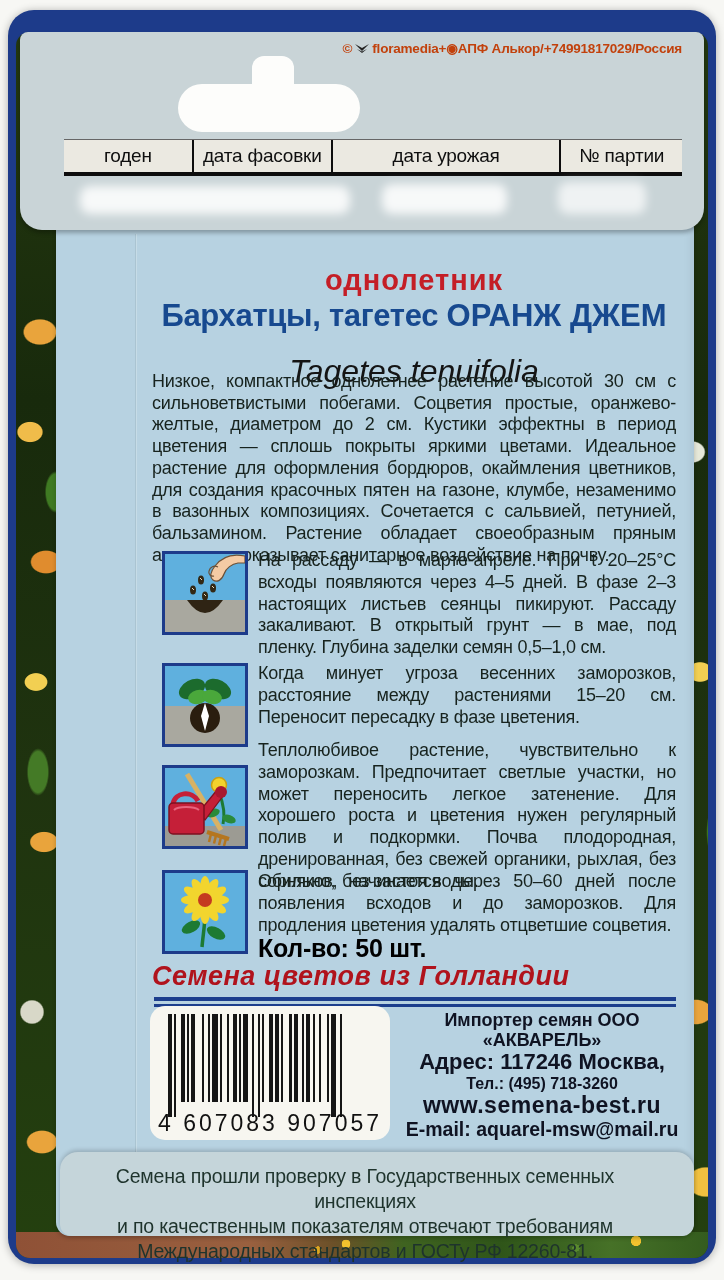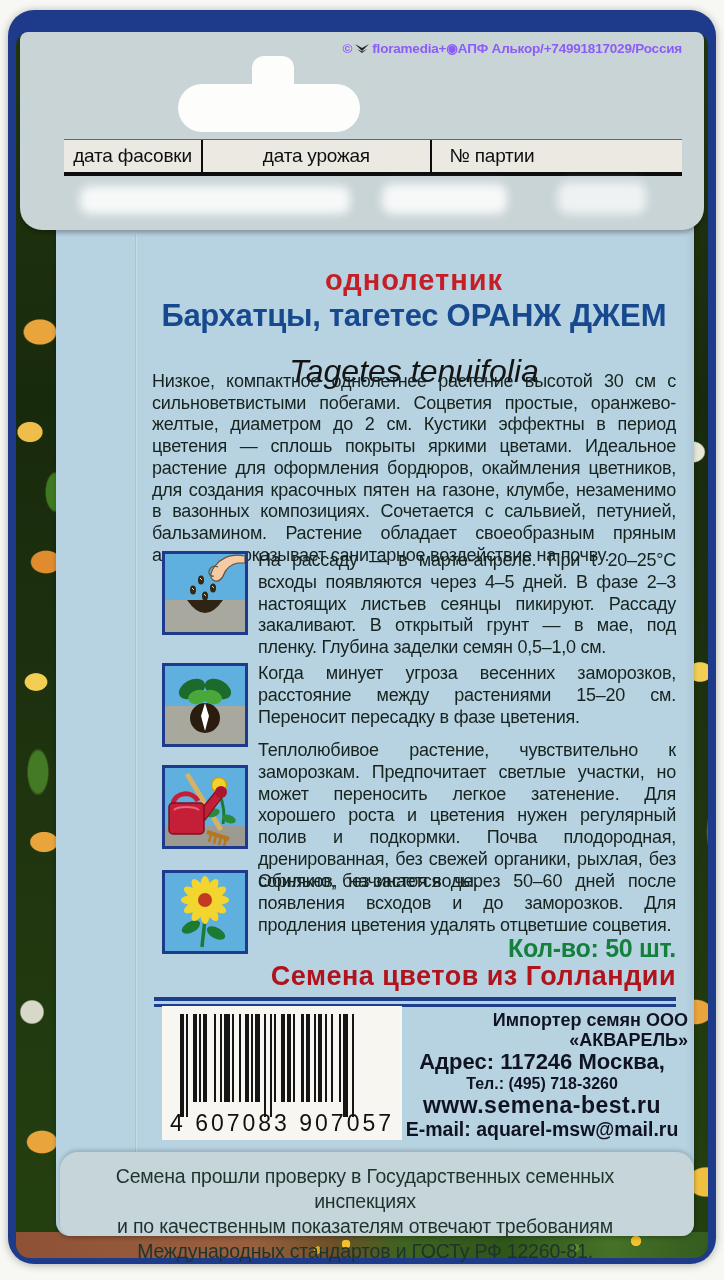--- a/index.html
+++ b/index.html
@@ -33,21 +33,21 @@
       radial-gradient(circle 5px at 560px 16px,#5a8a2e 70%,transparent 76%),
       linear-gradient(90deg,#8f5136 0%,#99603f 34%,#6b5028 46%,#3f6320 56%,#2f5519 70%,#467127 86%,#345c1e 100%);}
 
   
   .card{position:absolute;left:56px;top:224px;width:638px;height:1012px;background:#b7d2e1;border-radius:4px 4px 14px 14px;box-shadow:inset -4px 0 8px rgba(0,0,0,.05),0 2px 4px rgba(0,0,0,.22);}
   .fold{position:absolute;left:135px;top:234px;width:1px;height:996px;background:rgba(40,50,60,.09);box-shadow:1px 0 0 rgba(255,255,255,.22);}
   .flap{position:absolute;left:20px;top:32px;width:684px;height:198px;background:#c9d4d7;border-radius:8px 8px 22px 22px;box-shadow:0 3px 4px rgba(0,0,0,.28);}
   .bottomflap{position:absolute;left:60px;top:1152px;width:634px;height:84px;background:#c5d5da;border-radius:18px 18px 12px 12px;box-shadow:0 -2px 4px rgba(0,0,0,.18);}
 
   
-  .copyright{position:absolute;top:40px;left:180px;width:502px;text-align:right;font-size:13.5px;font-weight:bold;color:#8b5cf6;letter-spacing:-0.2px;white-space:nowrap;}
+  .copyright{position:absolute;top:40px;left:180px;width:502px;text-align:right;font-size:13.5px;font-weight:bold;color:#c2410c;letter-spacing:-0.2px;white-space:nowrap;}
   .copyright svg{vertical-align:-1px;margin:0 2px;}
   .euro-tab{position:absolute;left:252px;top:56px;width:42px;height:46px;background:#fdfdfb;border-radius:12px 12px 0 0;}
   .euro-bar{position:absolute;left:178px;top:84px;width:182px;height:48px;background:#fdfdfb;border-radius:24px;}
   .itable{position:absolute;left:64px;top:139px;width:618px;height:37px;display:flex;background:#ebe9e1;border-top:1px solid #666;border-bottom:4px solid #0d0d0d;box-sizing:border-box;}
   .itable .cell{display:flex;align-items:center;justify-content:center;font-size:19px;color:#0f0f0f;border-right:2.5px solid #0d0d0d;box-sizing:border-box;letter-spacing:-0.2px;}
   .itable .cell:last-child{border-right:none;}
   .c0{width:21%;} .c1{width:22.5%;} .c2{width:19.5%;} .c3{width:37%;}
   .stamp{position:absolute;background:rgba(255,255,255,.85);filter:blur(5px);border-radius:10px;}
   #stamp1{left:80px;top:186px;width:270px;height:28px;}
   #stamp2{left:382px;top:184px;width:125px;height:30px;}
@@ -61,35 +61,35 @@
 
   
   .desc{position:absolute;left:152px;top:371px;width:524px;font-size:18px;line-height:21.7px;text-align:justify;color:#17231e;letter-spacing:-0.25px;}
   .ctext{position:absolute;left:258px;width:418px;font-size:18px;line-height:21.8px;text-align:justify;color:#17231e;letter-spacing:-0.25px;}
   #ctext0{top:550px;} #ctext1{top:663px;} #ctext2{top:740px;} #ctext3{top:871px;}
 
   
   .cicon{position:absolute;width:86px;height:84px;border:3px solid #1d3b8a;background:#5fb0de;box-sizing:border-box;overflow:hidden;}
   #icon0{left:162px;top:551px;} #icon1{left:162px;top:663px;} #icon2{left:162px;top:765px;} #icon3{left:162px;top:870px;}
 
-  .qty{position:absolute;left:258px;top:934px;width:418px;text-align:right;font-size:25px;font-weight:800;color:#15803d;letter-spacing:-0.3px;}
-  .banner{position:absolute;left:152px;top:961px;width:524px;text-align:right;font-size:27px;font-weight:800;color:#b0131c;letter-spacing:0.5px;}
+  .qty{position:absolute;left:258px;top:934px;width:418px;text-align:left;font-size:25px;font-weight:800;color:#000000;letter-spacing:-0.3px;}
+  .banner{position:absolute;left:152px;top:961px;width:524px;text-align:left;font-size:27px;font-weight:800;font-style:italic;color:#b0131c;letter-spacing:0.5px;}
   .rule{position:absolute;left:154px;top:997px;width:522px;height:10px;border-top:4px solid #1c3e8d;border-bottom:3px solid #1c3e8d;box-sizing:border-box;}
 
   
-  .bcbox{position:absolute;left:150px;top:1006px;width:240px;height:134px;background:#f7f6f0;border-radius:0;margin-left:12px;}
+  .bcbox{position:absolute;left:150px;top:1006px;width:240px;height:134px;background:#f7f6f0;border-radius:15px;}
   .bars{position:absolute;left:18px;top:8px;display:flex;align-items:flex-start;}
   .bars .bar{background:#151515;height:88px;}
   .bars .bar.tall{height:103px;}
   .bars .sp{height:88px;}
   .bcnum{position:absolute;left:0;bottom:3px;width:100%;text-align:center;font-size:23px;color:#111;font-weight:500;letter-spacing:3px;white-space:nowrap;}
 
   
   .imp{position:absolute;left:396px;top:1010px;width:292px;text-align:center;color:#0f1322;font-weight:700;line-height:1.12;}
-  .imp .l0{font-size:18px;text-align:right;} .imp .l1{font-size:22px;} .imp .l2{font-size:22px;}
+  .imp .l0{font-size:18px;} .imp .l1{font-size:22px;} .imp .l2{font-size:22px;}
   .imp .l3{font-size:16px;} .imp .l4{font-size:23px;letter-spacing:.5px;} .imp .l5{font-size:19.5px;}
 
   
   .cert{position:absolute;left:78px;top:1164px;width:574px;text-align:center;font-size:19.5px;line-height:25px;color:#1e332c;font-weight:500;letter-spacing:-0.2px;}
 </style>
 </head>
 <body>
 
 <div class="page">
   <div class="packet"></div>
@@ -104,20 +104,21 @@
   <div class="copyright">
     <span>©</span><svg width="16" height="11" viewBox="0 0 16 11">
         <path d="M1 1 L8 5 L15 1 L8 8 Z M3 6 L8 10 L13 6 L8 8.5 Z" fill="#222"></path>
       </svg><span>floramedia+</span><span>◉</span><span>АПФ Алькор/+74991817029/Россия</span>
   </div>
 
   <div class="euro-tab"></div>
   <div class="euro-bar"></div>
 
   <div class="itable">
+    <div class="cell c0">годен</div>
     <div class="cell c1">дата фасовки</div>
     <div class="cell c3">дата урожая</div>
     <div class="cell c2">№ партии</div>
   </div>
   <div class="stamp" id="stamp1"></div>
   <div class="stamp" id="stamp2"></div>
   <div class="stamp" id="stamp3"></div>
 
   <div class="category">однолетник</div>
   <div class="name-line"><span>Бархатцы, тагетес </span><span class="strong">ОРАНЖ ДЖЕМ</span></div>

